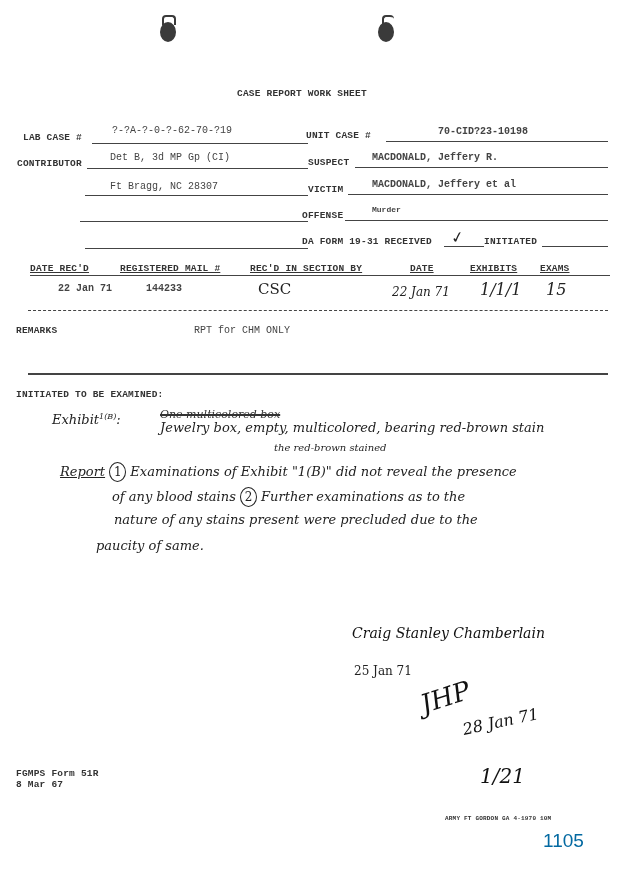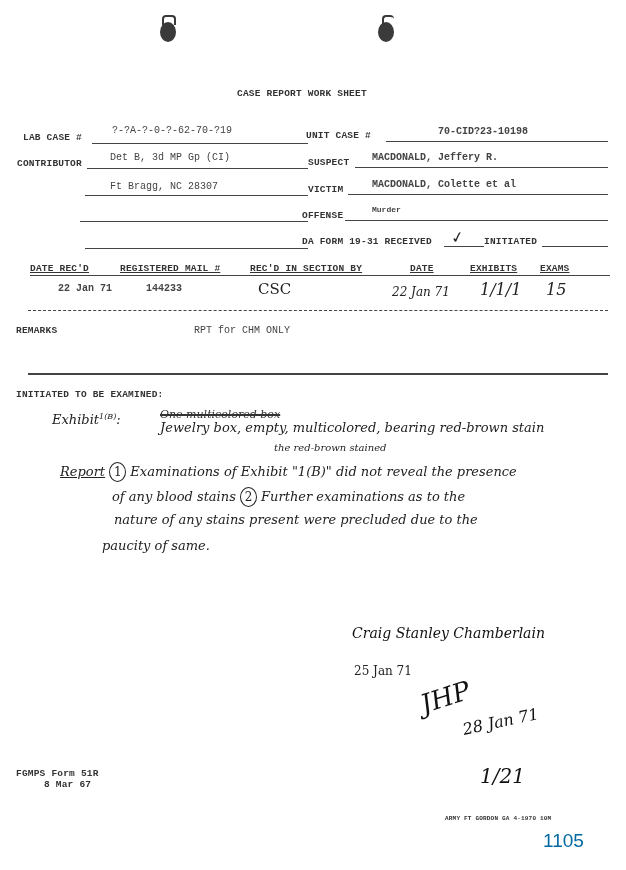--- a/index.html
+++ b/index.html
@@ -42,21 +42,21 @@
 <div class="abs typed" style="left:110px; top:181px;text-align:right;">Ft Bragg, NC 28307</div>
 <div class="line" style="left:85px; top:195px; width:223px;"></div>
 <div class="line" style="left:80px; top:221px; width:228px;"></div>
 <div class="line" style="left:85px; top:248px; width:223px;"></div>
 
 <div class="abs type" style="left:308px; top:157px;">SUSPECT</div>
 <div class="abs typed" style="left:372px; top:152px; font-weight:bold;">MACDONALD, Jeffery R.</div>
 <div class="line" style="left:355px; top:167px; width:253px;"></div>
 
 <div class="abs type" style="left:308px; top:184px;">VICTIM</div>
-<div class="abs typed" style="left:372px; top:179px; font-weight:bold;">MACDONALD, Colette et al</div>
+<div class="abs typed" style="left:372px; top:179px; font-weight:bold;">MACDONALD, Jeffery et al</div>
 <div class="line" style="left:348px; top:194px; width:260px;"></div>
 
 <div class="abs type" style="left:302px; top:210px;">OFFENSE</div>
 <div class="abs typed" style="left:372px; top:205px; font-size:8px; font-weight:bold;">Murder</div>
 <div class="line" style="left:345px; top:220px; width:263px;"></div>
 
 <div class="abs type" style="left:302px; top:236px;">DA FORM 19-31 RECEIVED</div>
 <div class="abs" style="left:452px; top:226px; font-size:18px; color:#222; transform:rotate(-10deg);">✓</div>
 <div class="line" style="left:444px; top:246px; width:40px;"></div>
 <div class="abs type" style="left:484px; top:236px;">INITIATED</div>
@@ -95,24 +95,24 @@
   <span class="underline">Report</span>
   <span class="circ">1</span>
   <span>Examinations of Exhibit "1(B)" did not reveal the presence</span>
 </div>
 <div class="abs hand" style="left:112px; top:487px; font-size:13px;">
   <span>of any blood stains</span>
   <span class="circ">2</span>
   <span>Further examinations as to the</span>
 </div>
 <div class="abs hand" style="left:114px; top:512px; font-size:13px;">nature of any stains present were precluded due to the</div>
-<div class="abs hand" style="left:102px; top:538px; font-size:13px;">paucity of same.</div>
+<div class="abs hand" style="left:96px; top:538px; font-size:13px;">paucity of same.</div>
 
 <div class="abs sig" style="left:352px; top:625px; font-size:14px;">Craig Stanley Chamberlain</div>
 <div class="abs hand" style="left:354px; top:664px; font-size:12px; font-style:normal;">25 Jan 71</div>
 <div class="abs sig" style="left:420px; top:682px; font-size:26px; transform:rotate(-18deg);">JHP</div>
 <div class="abs sig" style="left:462px; top:712px; font-size:16px; transform:rotate(-12deg);">28 Jan 71</div>
 
 <div class="abs type" style="left:16px; top:768px;">FGMPS Form 51R</div>
-<div class="abs type" style="left:16px; top:779px;margin-left:28px;">8 Mar 67</div>
+<div class="abs type" style="left:16px; top:779px;">8 Mar 67</div>
 <div class="abs sig" style="left:480px; top:764px; font-size:20px;">1/21</div>
 <div class="abs type" style="left:445px; top:815px; font-size:6px;">ARMY FT GORDON GA 4-1970 10M</div>
 <div class="abs" style="left:543px; top:830px; font-family:'Liberation Sans', sans-serif; font-size:19px; color:#0369a1;">1105</div>
 
 </body></html>

